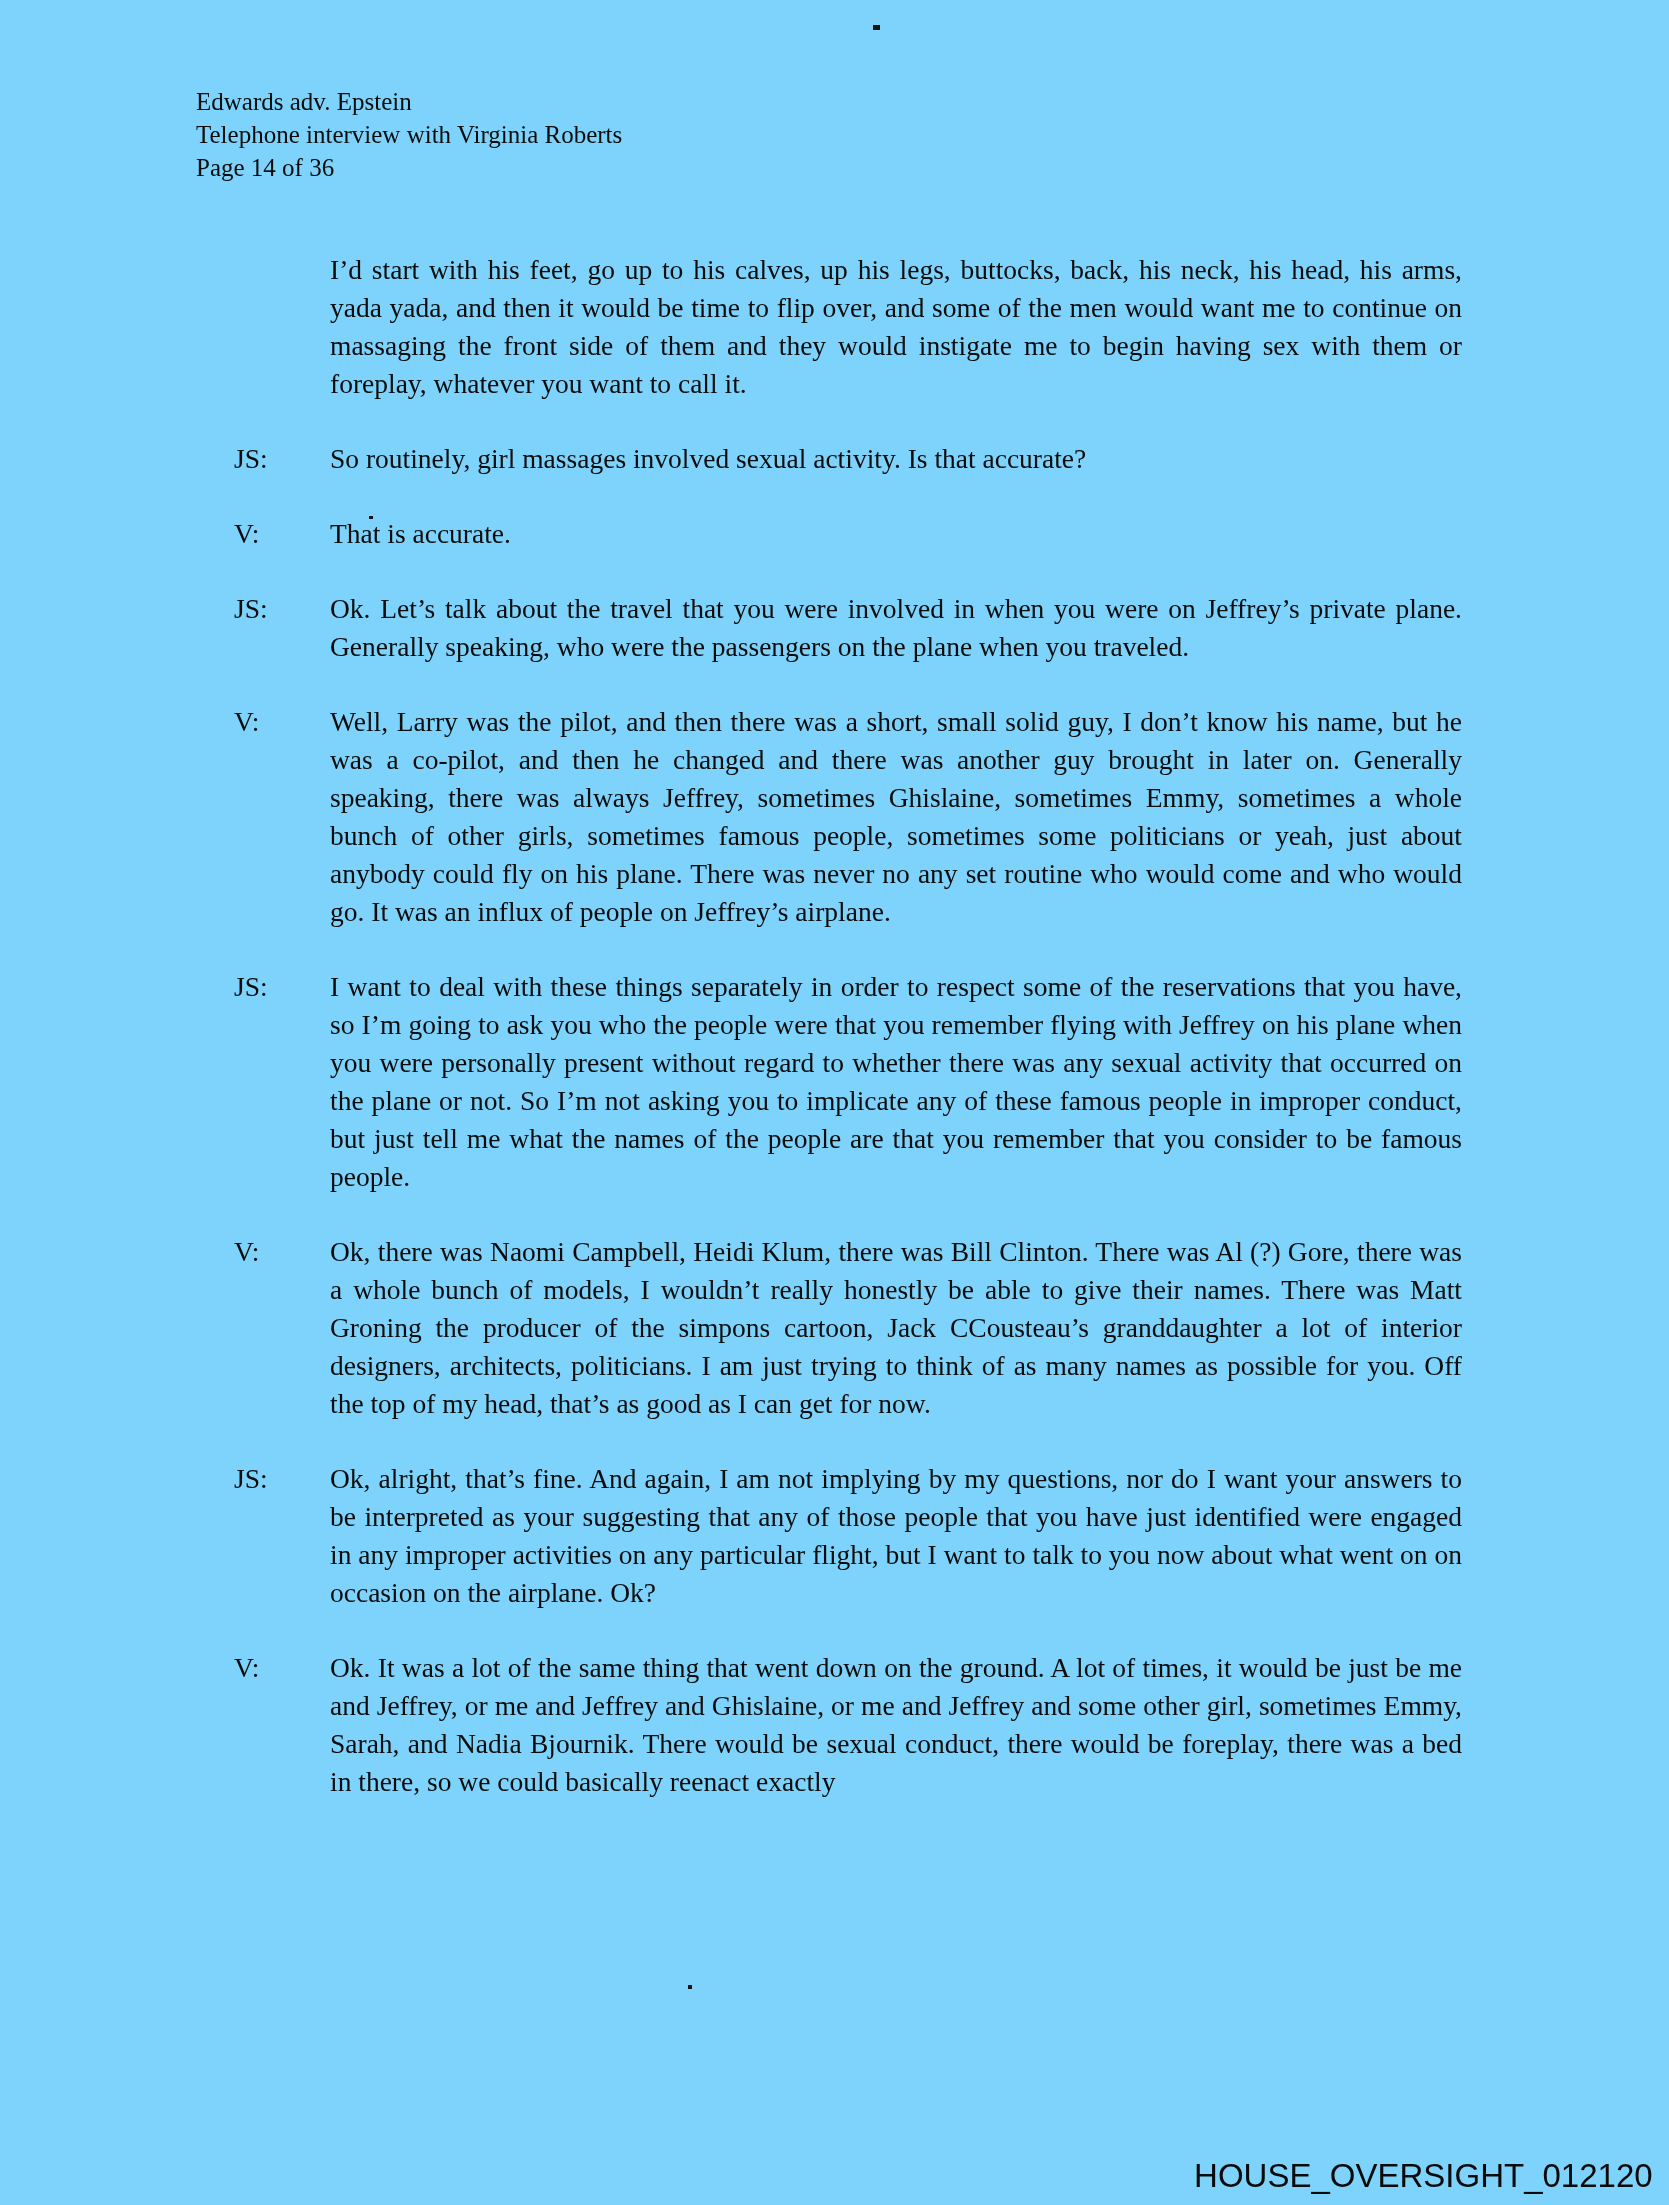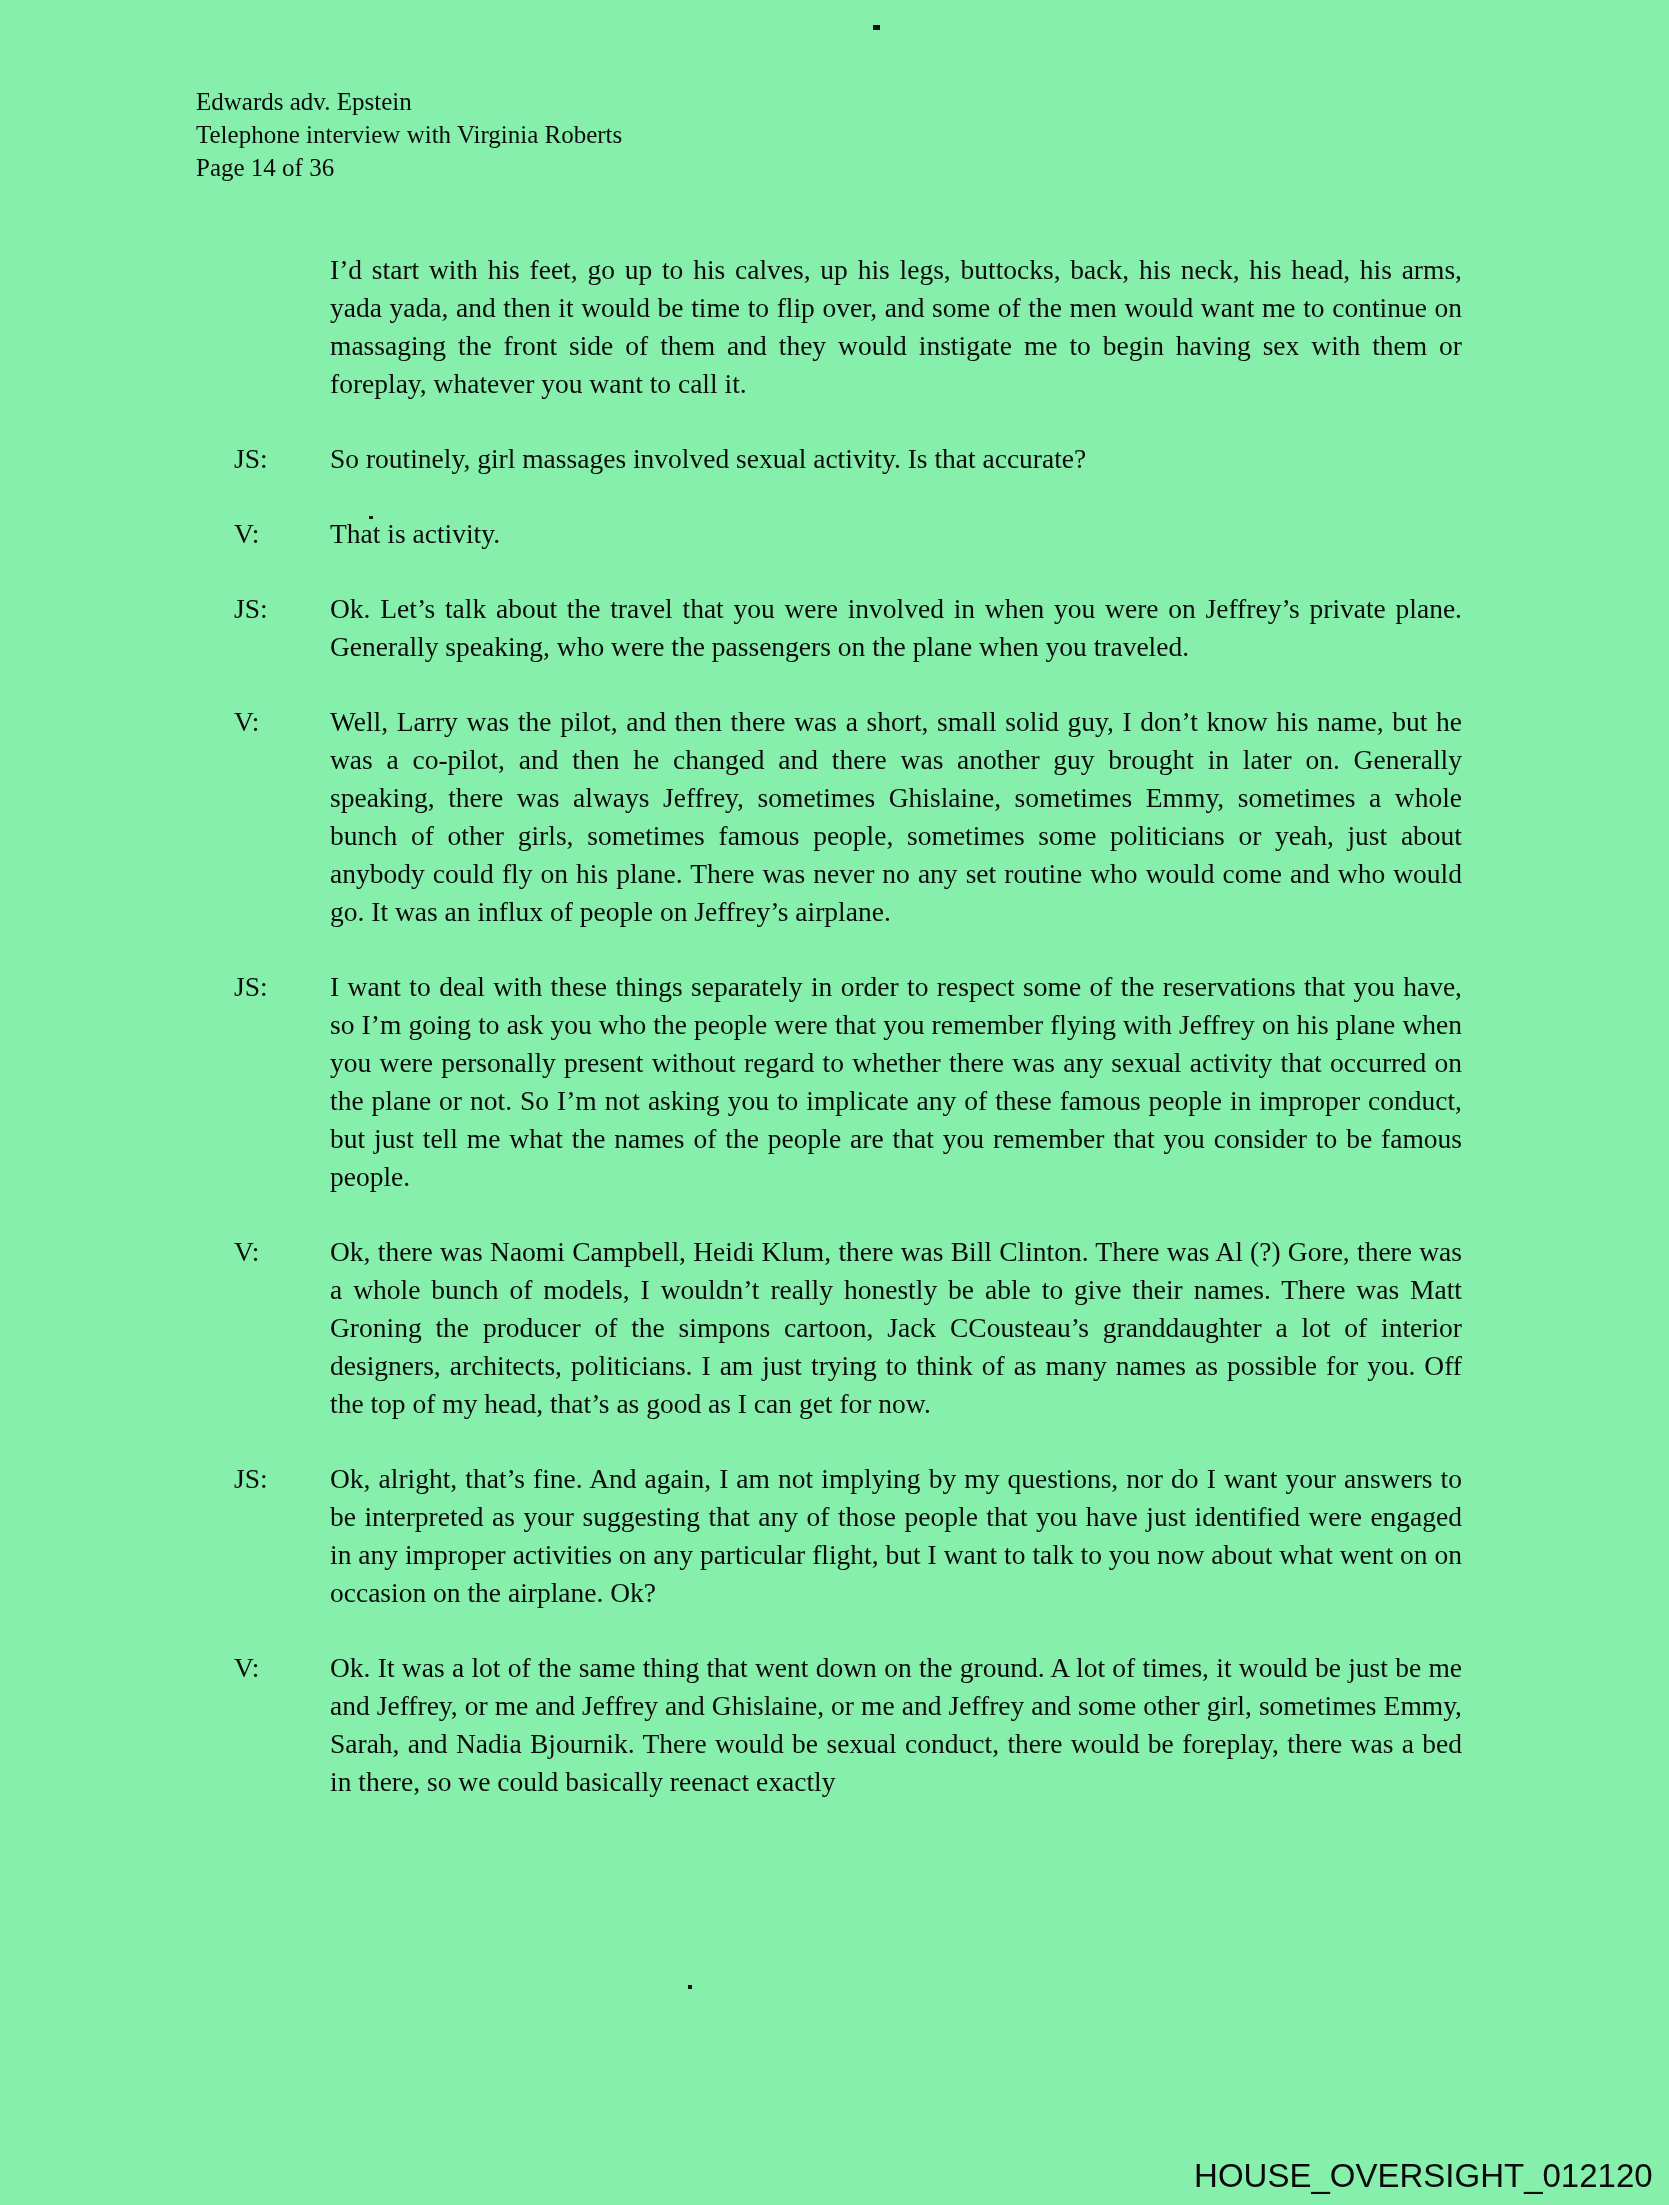--- a/index.html
+++ b/index.html
@@ -4,21 +4,21 @@
 <style>
   html, body {
     margin: 0;
     padding: 0;
     background: #e8e8e8;
   }
   .page {
     position: relative;
     width: 1669px;
     height: 2205px;
-    background: #86efac;
+    background: #7dd3fc;
     color: #0c0c0c;
     font-family: "Liberation Serif", serif;
     overflow: hidden;
   }
   .header {
     position: absolute;
     left: 196px;
     top: 85px;
     font-size: 25px;
     line-height: 33px;
@@ -83,21 +83,21 @@
       <div class="utterance">I’d start with his feet, go up to his calves, up his legs, buttocks, back, his neck, his head, his arms, yada yada, and then it would be time to flip over, and some of the men would want me to continue on massaging the front side of them and they would instigate me to begin having sex with them or foreplay, whatever you want to call it.</div>
     </div>
 
     <div class="entry">
       <div class="speaker">JS:</div>
       <div class="utterance">So routinely, girl massages involved sexual activity.  Is that accurate?</div>
     </div>
 
     <div class="entry">
       <div class="speaker">V:</div>
-      <div class="utterance">That is activity.</div>
+      <div class="utterance">That is accurate.</div>
     </div>
 
     <div class="entry">
       <div class="speaker">JS:</div>
       <div class="utterance">Ok.  Let’s talk about the travel that you were involved in when you were on Jeffrey’s private plane.  Generally speaking, who were the passengers on the plane when you traveled.</div>
     </div>
 
     <div class="entry">
       <div class="speaker">V:</div>
       <div class="utterance">Well, Larry was the pilot, and then there was a short, small solid guy, I don’t know his name, but he was a co-pilot, and then he changed and there was another guy brought in later on.  Generally speaking, there was always Jeffrey, sometimes Ghislaine, sometimes Emmy, sometimes a whole bunch of other girls, sometimes famous people, sometimes some politicians or yeah, just about anybody could fly on his plane.  There was never no any set routine who would come and who would go.  It was an influx of people on Jeffrey’s airplane.</div>

